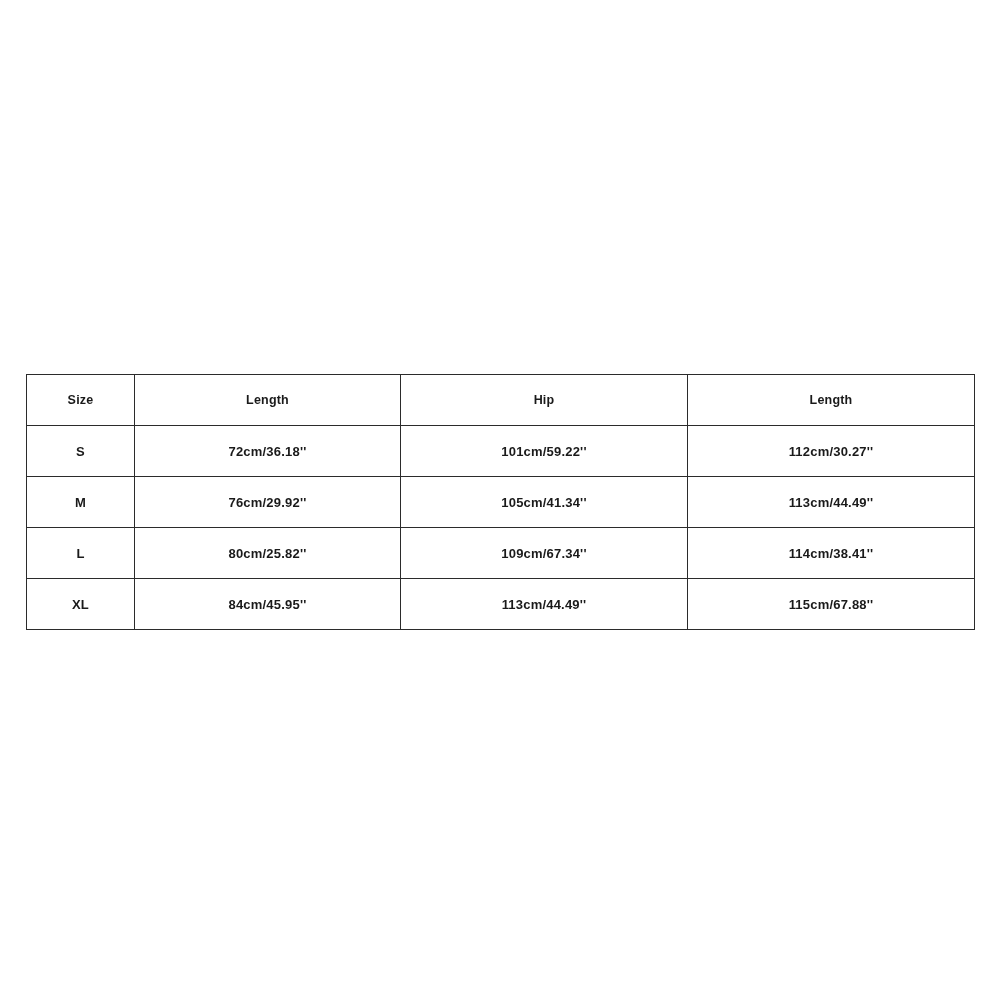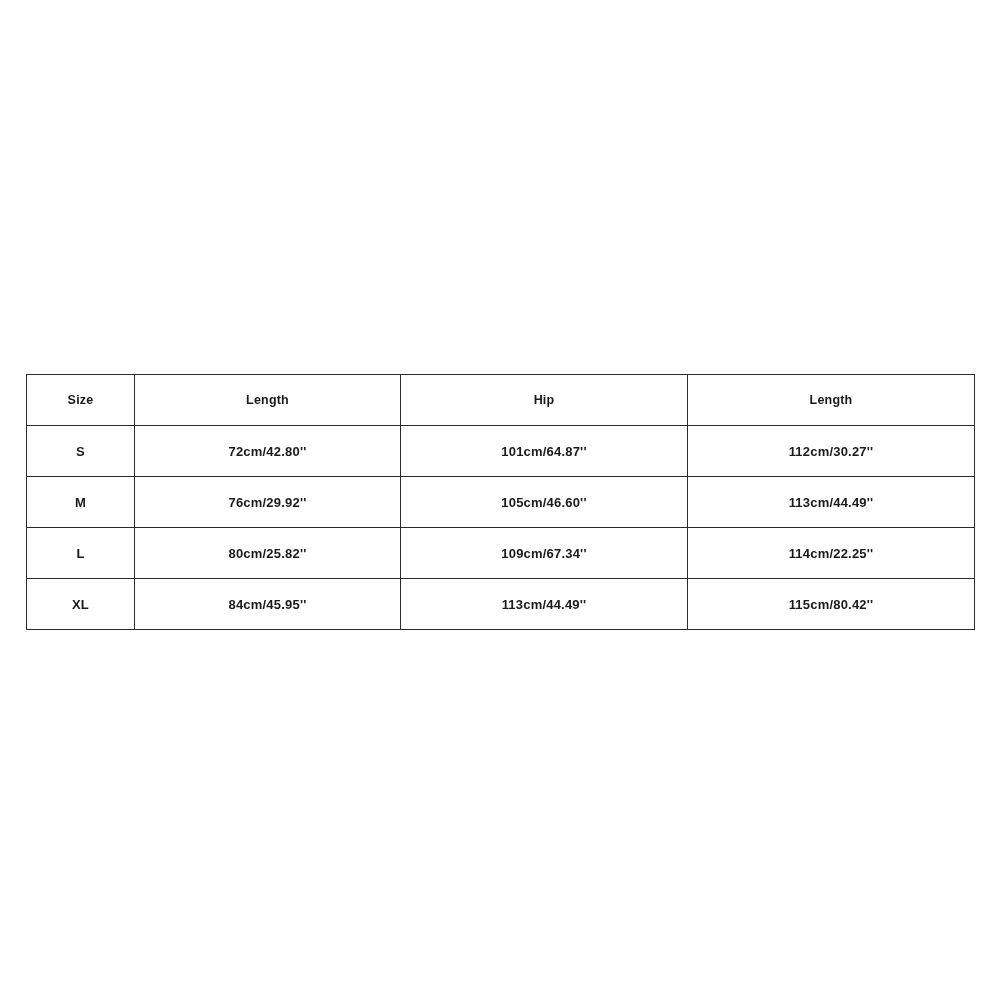--- a/index.html
+++ b/index.html
@@ -68,39 +68,39 @@
         <tr>
           <th>Size</th>
           <th>Length</th>
           <th>Hip</th>
           <th>Length</th>
         </tr>
       </thead>
       <tbody>
         <tr>
           <td>S</td>
-          <td>72cm/42.80''</td>
-          <td>101cm/64.87''</td>
+          <td>72cm/36.18''</td>
+          <td>101cm/59.22''</td>
           <td>112cm/30.27''</td>
         </tr>
         <tr>
           <td>M</td>
           <td>76cm/29.92''</td>
-          <td>105cm/46.60''</td>
+          <td>105cm/41.34''</td>
           <td>113cm/44.49''</td>
         </tr>
         <tr>
           <td>L</td>
           <td>80cm/25.82''</td>
           <td>109cm/67.34''</td>
-          <td>114cm/22.25''</td>
+          <td>114cm/38.41''</td>
         </tr>
         <tr>
           <td>XL</td>
           <td>84cm/45.95''</td>
           <td>113cm/44.49''</td>
-          <td>115cm/80.42''</td>
+          <td>115cm/67.88''</td>
         </tr>
       </tbody>
     </table>
   </div>
 
 </div>
 
 </body></html>

